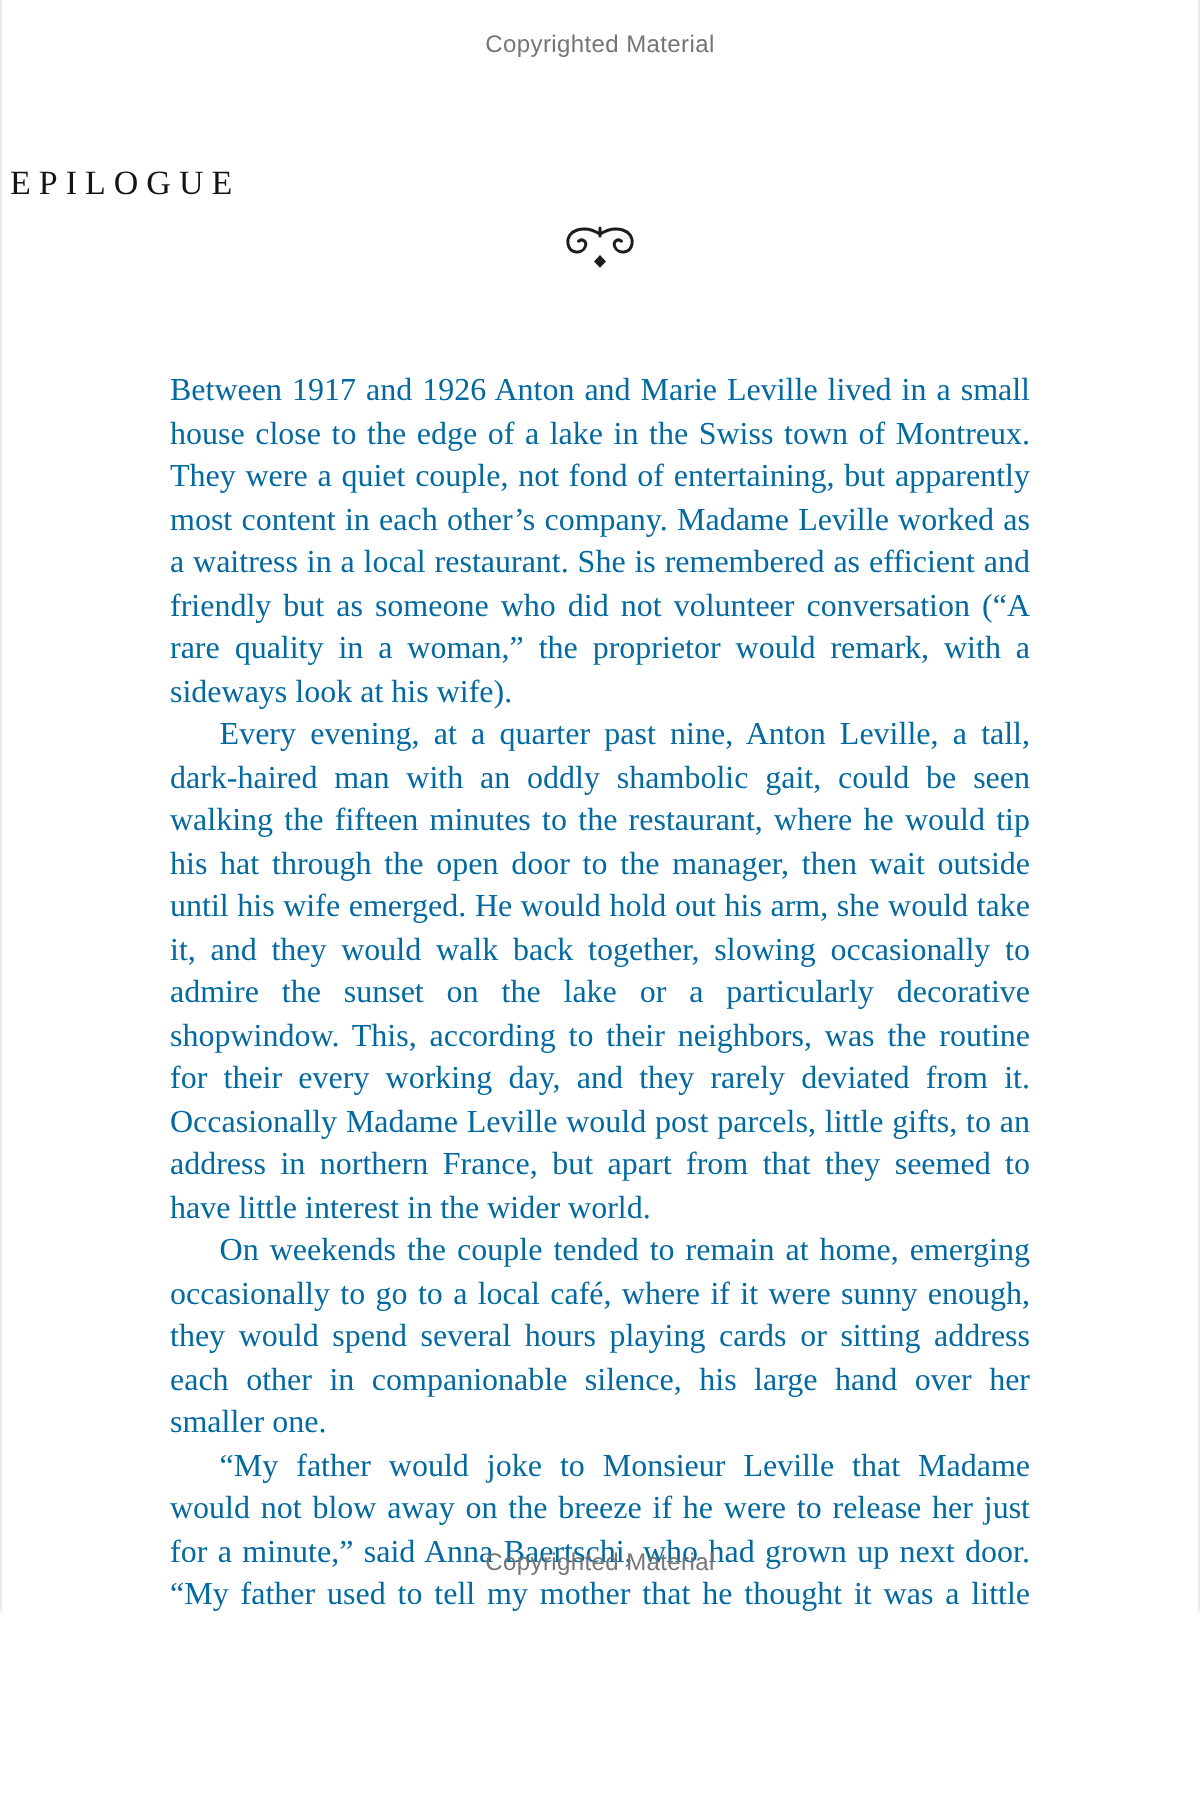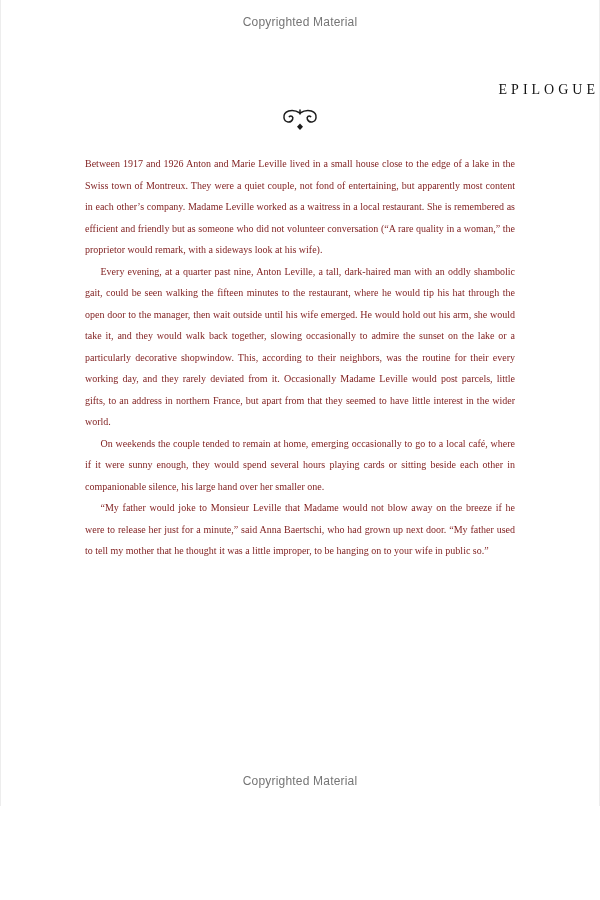--- a/index.html
+++ b/index.html
@@ -30,43 +30,43 @@
     letter-spacing: 0.2px;
   }
   .notice.top { top: 15px; }
   .notice.bottom { bottom: 18px; }
 
   .content {
     padding-top: 82px;
   }
   .chapter-title {
     margin: 0;
-    text-align: right;
+    text-align: left;
     font-family: "Liberation Serif", serif;
     font-weight: 400;
-    font-size: 14px;
+    font-size: 17px;
     letter-spacing: 4px;
     text-indent: 4px; 
     color: #141414;
   }
   .ornament {
     margin-top: 9px;
     text-align: center;
     line-height: 0;
   }
   .ornament svg {
     display: inline-block;
   }
   .body-text {
     width: 430px;
-    margin: 20px auto 0 auto;
+    margin: 48px auto 0 auto;
     text-align: justify;
-    font-size: 10px;
+    font-size: 16px;
     line-height: 21.5px;
-    color: #7f1d1d;
+    color: #0369a1;
   }
   .body-text p {
     margin: 0;
     padding: 0;
     text-indent: 1.55em;
   }
   .body-text p.first {
     text-indent: 0;
   }
 </style>
@@ -88,21 +88,21 @@
           <path d="M23 6 C15 1 6 4 7 11 C7.8 15.8 14 16.3 15.6 12.4 C16.7 9.7 14 8 12.3 9.6"></path>
           <path d="M23 6 C31 1 40 4 39 11 C38.2 15.8 32 16.3 30.4 12.4 C29.3 9.7 32 8 33.7 9.6"></path>
         </g>
         <path d="M23 16.5 L26 19.7 L23 22.9 L20 19.7 Z" fill="#1c1c1c"></path>
       </svg>
     </div>
 
     <div class="body-text">
       <p class="first">Between 1917 and 1926 Anton and Marie Leville lived in a small house close to the edge of a lake in the Swiss town of Montreux. They were a quiet couple, not fond of entertaining, but apparently most content in each other’s company. Madame Leville worked as a waitress in a local restaurant. She is remembered as efficient and friendly but as someone who did not volunteer conversation (“A rare quality in a woman,” the proprietor would remark, with a sideways look at his wife).</p>
       <p>Every evening, at a quarter past nine, Anton Leville, a tall, dark-haired man with an oddly shambolic gait, could be seen walking the fifteen minutes to the restaurant, where he would tip his hat through the open door to the manager, then wait outside until his wife emerged. He would hold out his arm, she would take it, and they would walk back together, slowing occasionally to admire the sunset on the lake or a particularly decorative shopwindow. This, according to their neighbors, was the routine for their every working day, and they rarely deviated from it. Occasionally Madame Leville would post parcels, little gifts, to an address in northern France, but apart from that they seemed to have little interest in the wider world.</p>
-      <p>On weekends the couple tended to remain at home, emerging occasionally to go to a local café, where if it were sunny enough, they would spend several hours playing cards or sitting beside each other in companionable silence, his large hand over her smaller one.</p>
+      <p>On weekends the couple tended to remain at home, emerging occasionally to go to a local café, where if it were sunny enough, they would spend several hours playing cards or sitting address each other in companionable silence, his large hand over her smaller one.</p>
       <p>“My father would joke to Monsieur Leville that Madame would not blow away on the breeze if he were to release her just for a minute,” said Anna Baertschi, who had grown up next door. “My father used to tell my mother that he thought it was a little improper, to be hanging on to your wife in public so.”</p>
     </div>
 
   </div>
 
   <div class="notice bottom">Copyrighted Material</div>
 
 </div>
 
 </body></html>

